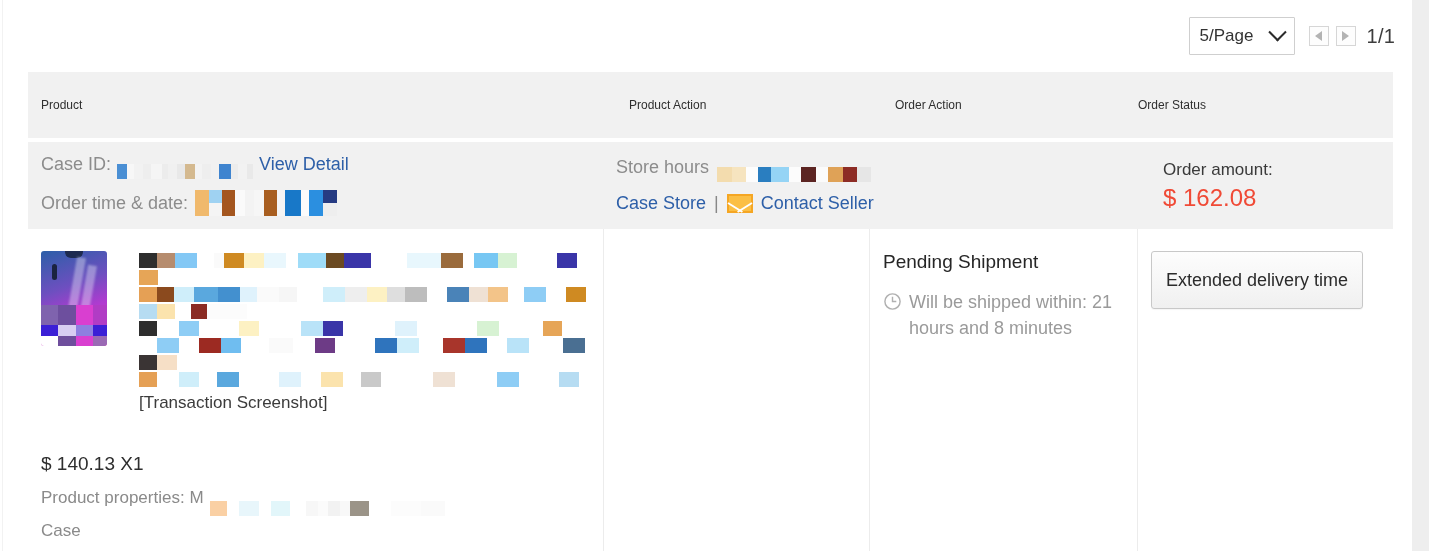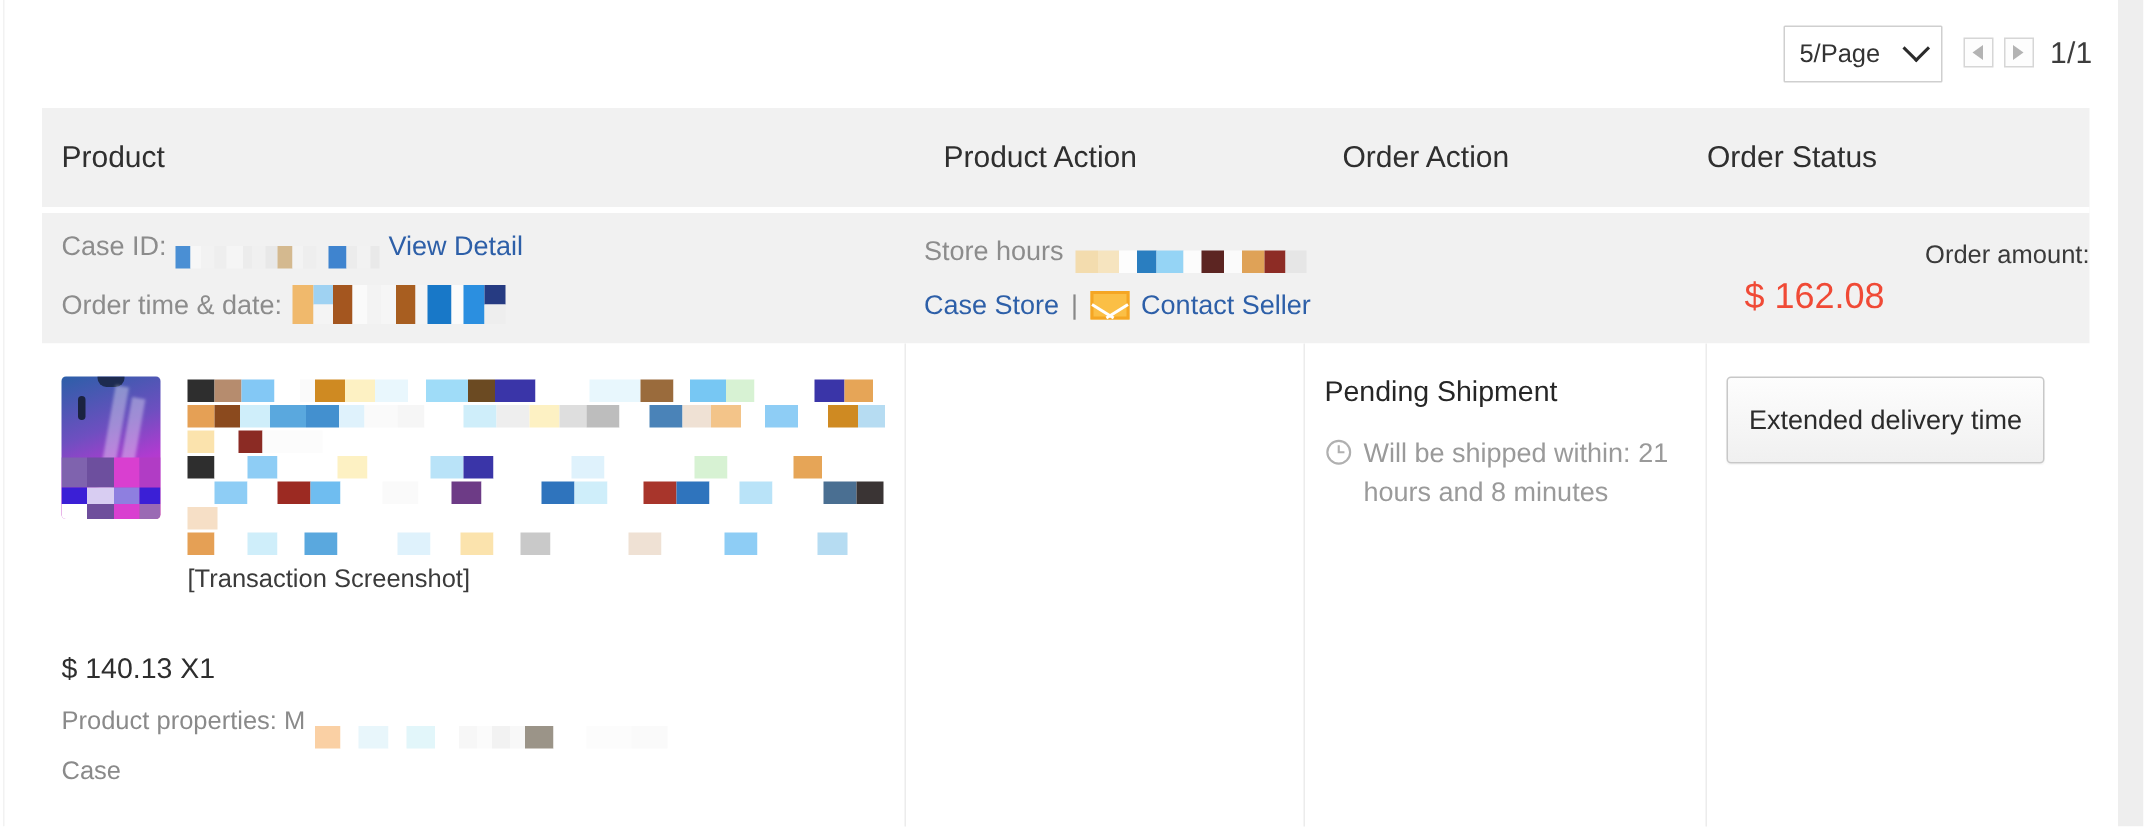--- a/index.html
+++ b/index.html
@@ -48,21 +48,21 @@
     border-radius: 1px;
     cursor: pointer;
   }
   .page-size .caret {
     width: 13px; height: 13px;
     border-right: 2px solid #2b2b2b;
     border-bottom: 2px solid #2b2b2b;
     transform: rotate(45deg) translate(-3px,-3px);
     margin-left: 6px;
   }
-  .pager { display: flex; gap: 7px; }
+  .pager { display: flex; align-items: center; gap: 7px; }
   .pager-btn {
     width: 20px; height: 20px;
     border: 1px solid #d6d6d6;
     background: #fdfdfd;
     display: flex; align-items: center; justify-content: center;
     cursor: pointer;
   }
   .tri-left {
     width: 0; height: 0;
     border-top: 5px solid transparent;
@@ -86,21 +86,21 @@
     left: 28px; top: 72px;
     width: 1365px;
   }
   .thead {
     display: flex;
     height: 66px;
     background: #f1f1f1;
     align-items: center;
   }
   .th {
-    font-size: 20px;
+    font-size: 12px;
     color: #2f2f2f;
     padding-left: 13px;
   }
   .col-product   { width: 588px; }
   .col-paction   { width: 266px; }
   .col-status    { width: 268px; }
   .col-oaction   { width: 243px; }
 
   
   .order-bar {
@@ -117,21 +117,21 @@
 
   .line { display: flex; align-items: baseline; font-size: 18px; }
   .lbl-gray { color: #8c8c8c; }
   .link {
     color: #2d5fa8; cursor: pointer; font-size: 18px;
   }
   .sep { color: #888; margin: 0 8px; font-size: 18px; }
 
   .row-2 { margin-top: 9px; display:flex; align-items:center; }
 
-  .amount-label { font-size: 17px; color: #3a3a3a; text-align: right; }
+  .amount-label { font-size: 17px; color: #3a3a3a; }
   .amount-value { font-size: 24px; color: #f04a36; margin-top: 4px; }
 
   
   .mail-icon {
     display: inline-block;
     width: 26px; height: 19px;
     border: 2px solid #f5a623;
     background: #fbbf45;
     position: relative;
     margin-right: 8px;
@@ -155,21 +155,21 @@
   .cell {
     padding: 22px 13px 18px 13px;
     position: relative;
   }
   .cell + .cell { border-left: 1px solid #ececec; }
   .c-product { width: 575px; }
   .c-paction { width: 266px; }
   .c-status  { width: 268px; }
   .c-oaction { width: 255px; }
 
-  .prod-flex { display: flex; gap: 18px; justify-content: center; }
+  .prod-flex { display: flex; gap: 32px; justify-content: center; }
   .thumb {
     width: 66px; height: 95px;
     position: relative;
     flex: 0 0 auto;
     background: linear-gradient(160deg,#2c5fa8 0%, #6e4fc0 38%, #b03bd0 62%, #e23ab0 100%);
     border-radius: 3px;
     overflow: hidden;
   }
   .thumb .notch {
     position:absolute; left:50%; top:0; transform:translateX(-50%);

